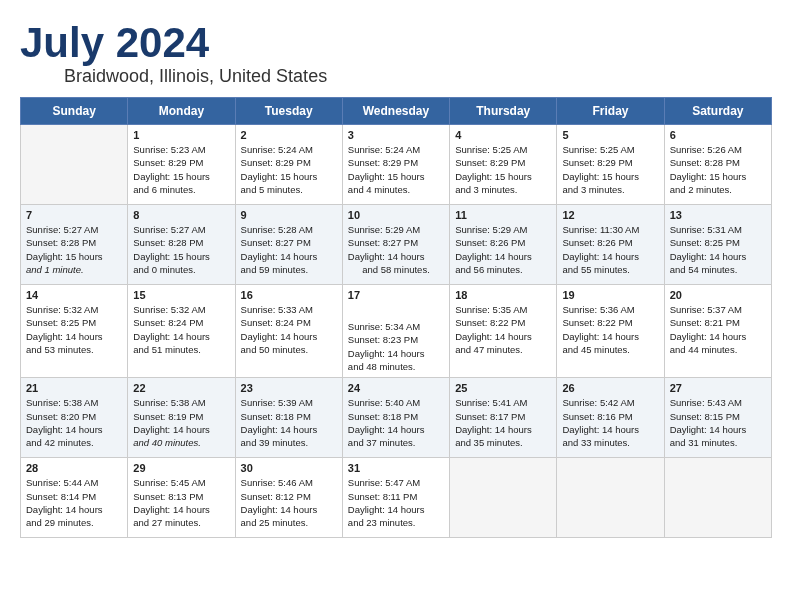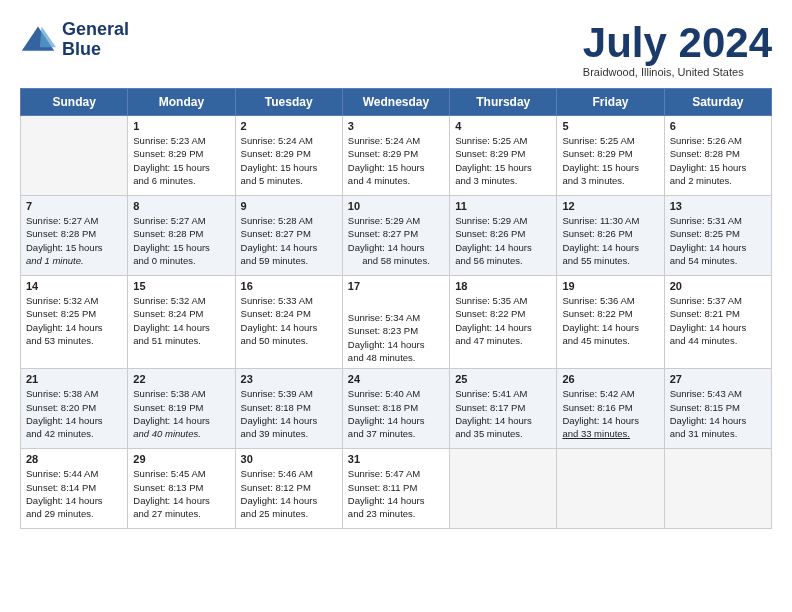--- a/index.html
+++ b/index.html
@@ -36,22 +36,23 @@
     .title-block {
       text-align: left;
     }
     .month-title {
       font-size: 42px;
       font-weight: bold;
       color: #1a3a6b;
       line-height: 1.1;
     }
     .location {
-      font-size: 11px;
+      font-size: 18px;
       color: #333;
+      margin-left: 44px;
     }
     table {
       width: 100%;
       border-collapse: collapse;
       table-layout: fixed;
     }
     thead tr th {
       background-color: #3464a0;
       color: #fff;
       font-size: 12px;
@@ -78,31 +79,20 @@
       background: #f5f5f5;
     }
     .alt-row td {
       background: #f0f4f8;
     }
   </style>
 </head>
 <body>
 
 <div class="header">
-  <div class="logo">
-    <svg class="logo-icon" viewBox="0 0 40 40">
-      <rect x="0" y="0" width="40" height="40" fill="white"></rect>
-      <polygon points="20,5 38,32 2,32" fill="#3464a0"></polygon>
-      <polygon points="24,5 40,28 22,28" fill="#5ba0d0" opacity="0.7"></polygon>
-    </svg>
-    <div class="logo-text">
-      <span>General</span>
-      <span>Blue</span>
-    </div>
-  </div>
   <div class="title-block">
     <div class="month-title">July 2024</div>
     <div class="location">Braidwood, Illinois, United States</div>
   </div>
 </div>
 
 <table>
   <thead>
     <tr id="header-row">
         <th>Sunday</th>
@@ -296,21 +286,21 @@
           <div style="line-height: 1.4;">Sunrise: 5:41 AM</div>
           <div style="line-height: 1.4;">Sunset: 8:17 PM</div>
           <div style="line-height: 1.4;">Daylight: 14 hours</div>
           <div style="line-height: 1.4;">and 35 minutes.</div>
         </td>
         <td>
           <span class="day-num">26</span>
           <div style="line-height: 1.4;">Sunrise: 5:42 AM</div>
           <div style="line-height: 1.4;">Sunset: 8:16 PM</div>
           <div style="line-height: 1.4;">Daylight: 14 hours</div>
-          <div style="line-height: 1.4; text-decoration: underline;">and 33 minutes.</div>
+          <div style="line-height: 1.4;">and 33 minutes.</div>
         </td>
         <td>
           <span class="day-num">27</span>
           <div style="line-height: 1.4;">Sunrise: 5:43 AM</div>
           <div style="line-height: 1.4;">Sunset: 8:15 PM</div>
           <div style="line-height: 1.4;">Daylight: 14 hours</div>
           <div style="line-height: 1.4;">and 31 minutes.</div>
         </td>
       </tr>
       <tr>

